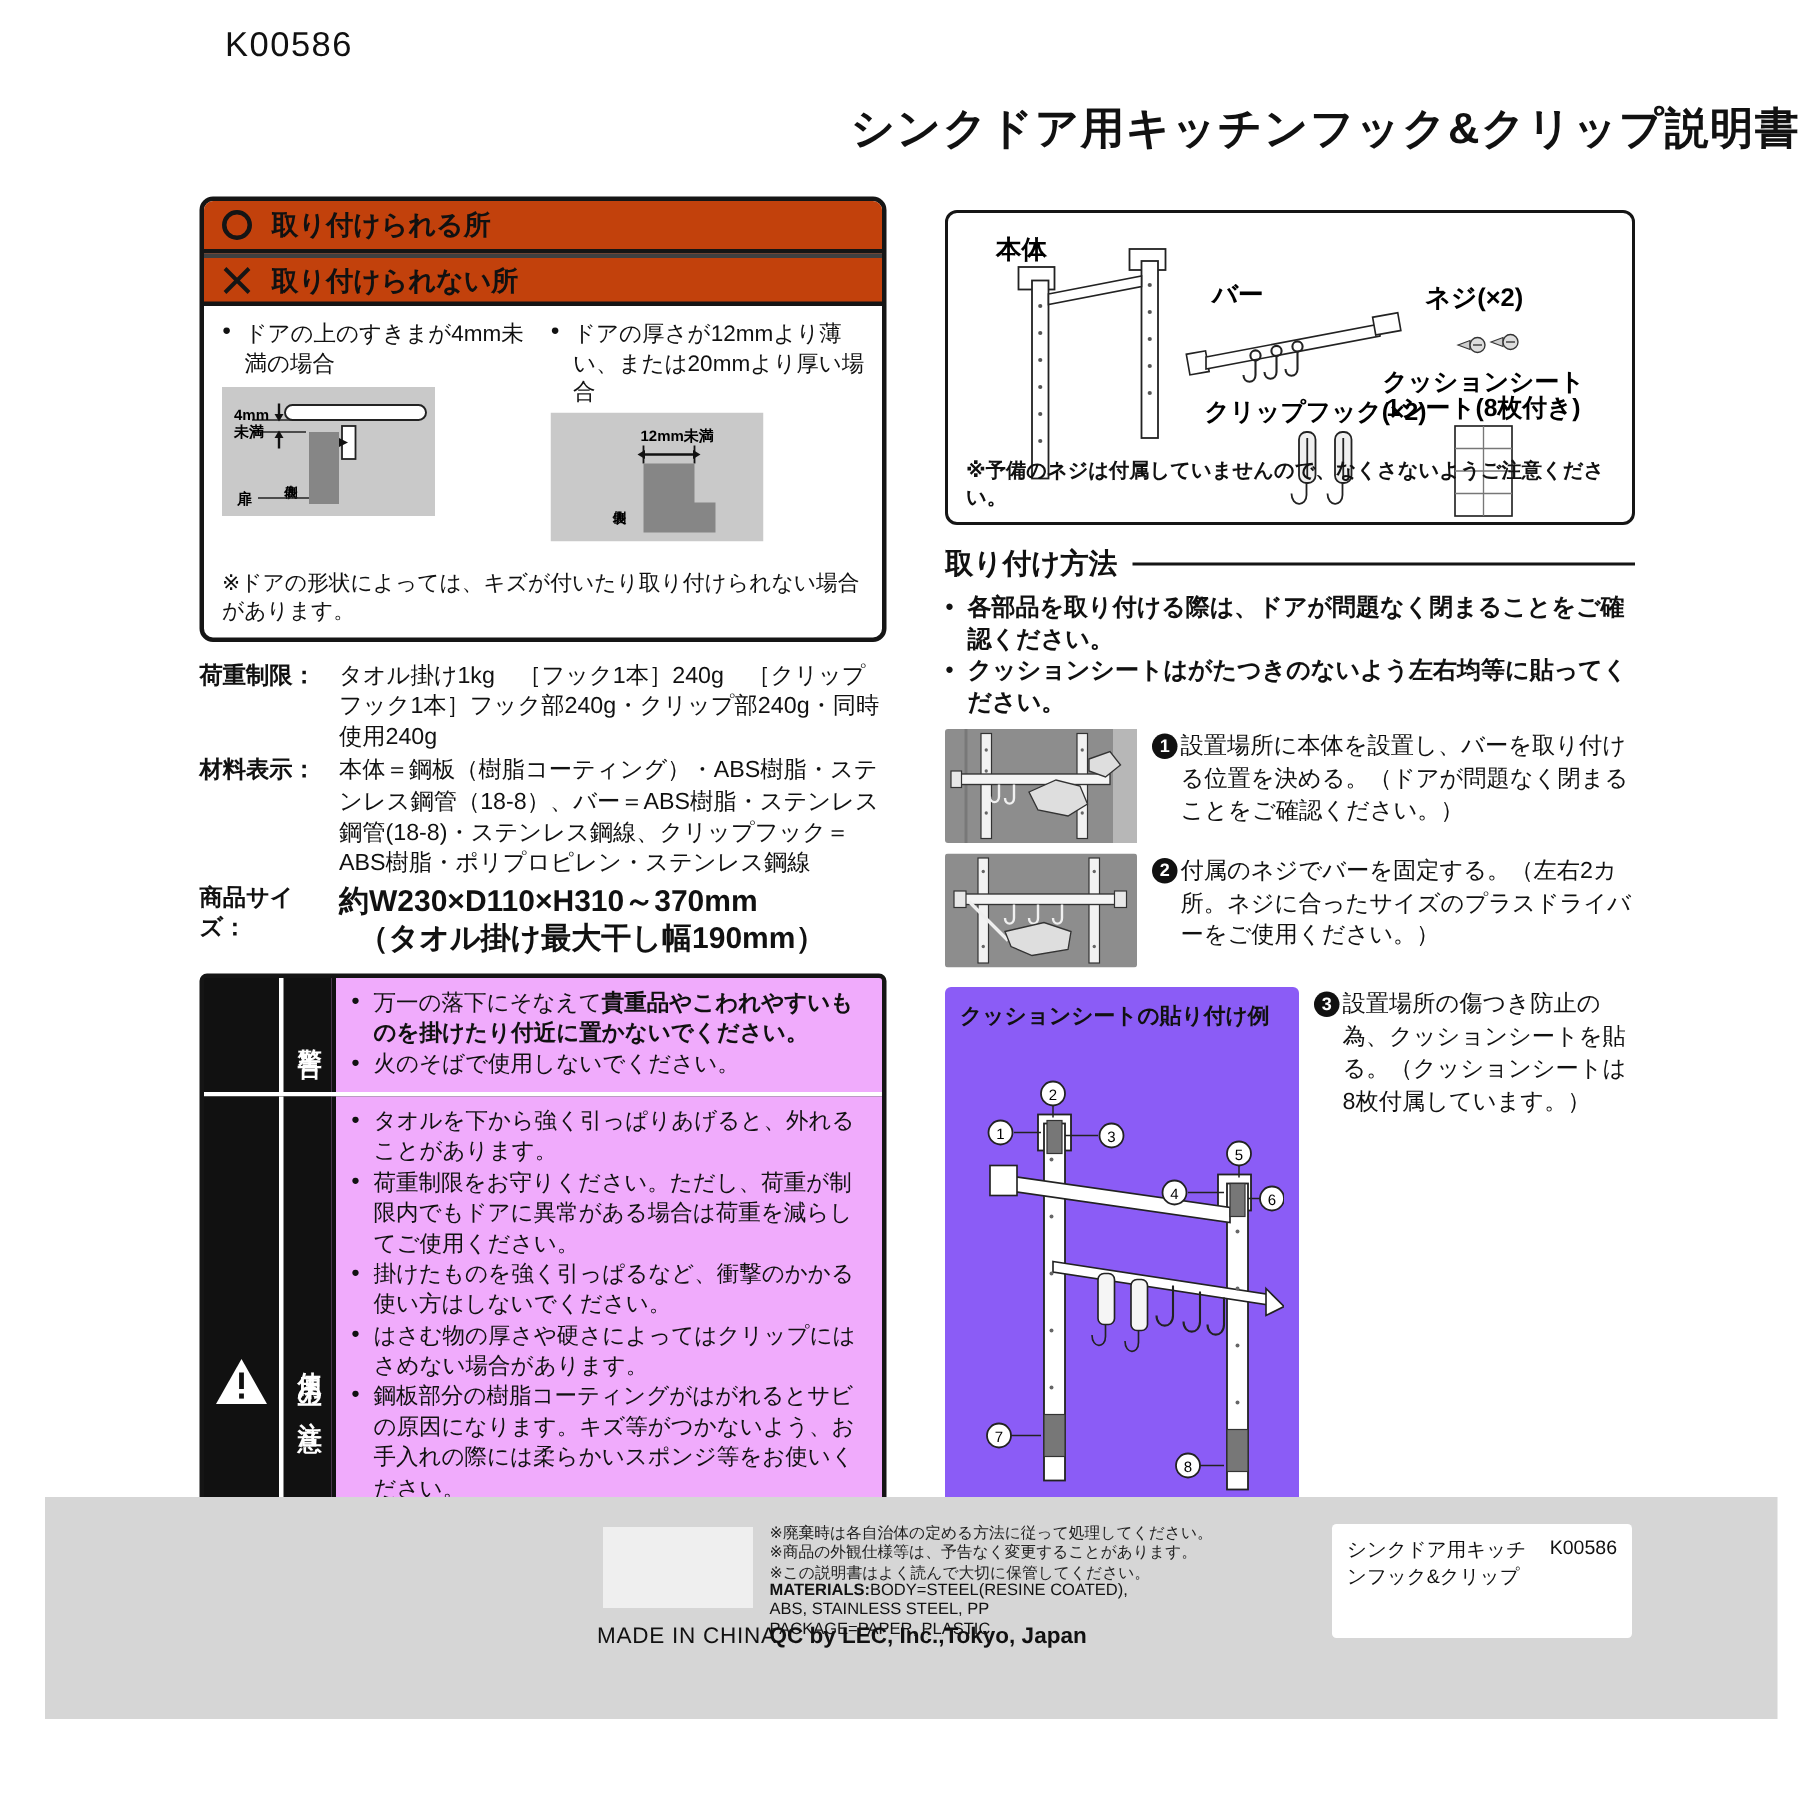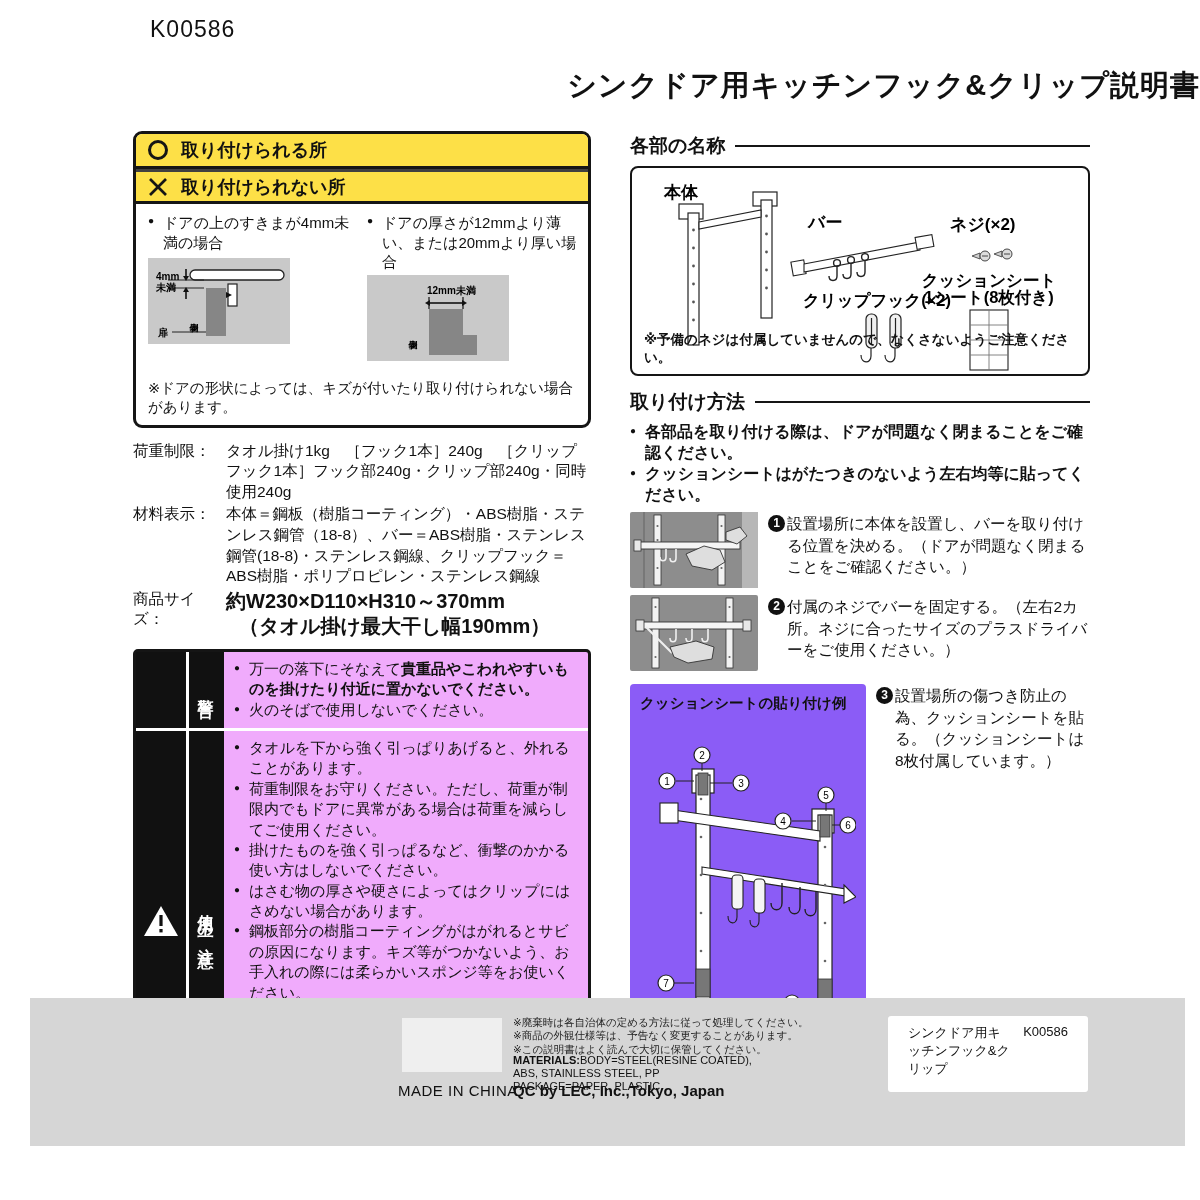--- a/index.html
+++ b/index.html
@@ -9,40 +9,40 @@
 
   .code { position:absolute; left:150px; top:16px; font-size:23px; letter-spacing:1px; }
   .title { position:absolute; left:0; top:66px; width:1200px; text-align:right;
     font-size:29px; font-weight:bold; letter-spacing:1px; }
 
   
   .left-col { position:absolute; left:133px; top:131px; width:458px; }
 
   .attach-box { border:3px solid #151515; border-radius:9px; overflow:hidden; background:#fff; }
   .box-header { display:flex; align-items:center; gap:13px; height:35px; padding:0 12px;
-    background:#fde047; font-size:18px; font-weight:bold; }
+    background:#c2410c; font-size:18px; font-weight:bold; }
   .box-header.bordered { border-top:3px solid #404040; border-bottom:3px solid #151515; }
   .box-header.first { border-bottom:3px solid #151515; }
   .circle-icon { width:20px; height:20px; border:3px solid #151515; border-radius:50%; background:transparent; }
   .x-icon { width:20px; height:20px; }
 
   .ok-row { padding:7px 10px 8px 12px; font-size:15.5px; }
   .bullet { position:relative; padding-left:15px; }
   .bullet::before { content:"●"; position:absolute; left:0; top:1px; font-size:0.68em; }
 
   .ng-content { padding:9px 10px 8px 12px; }
   .ng-cols { display:flex; gap:8px;justify-content:flex-end; }
   .ng-col { width:221px; font-size:15px; line-height:1.3; }
   .ng-col .bullet { min-height:42px; }
   .diag { display:block; margin-top:3px; }
   .attach-note { font-size:14.5px; margin-top:18px; }
 
   .specs { margin-top:13px; }
   .spec-row { display:flex; font-size:15.5px; line-height:1.33; margin-bottom:2px; }
-  .spec-label { width:93px; font-weight:normal; flex-shrink:0; }
+  .spec-label { width:93px; font-weight:bold; flex-shrink:0; }
   .spec-text { flex:1; }
   .size-val { font-size:20px; font-weight:bold; line-height:1.25; }
   .size-val2 { padding-left:13px; }
 
   .warn { margin-top:10px; border:3px solid #151515; border-radius:5px; overflow:hidden; background:#111; }
   .warn-row { display:flex; align-items:stretch; }
   .warn-row + .warn-row { border-top:3px solid #fff; }
   .w-icon { width:50px; background:#111; display:flex; align-items:center; justify-content:center; }
   .w-label { width:35px; background:#111; border-left:3px solid #fff; color:#fff;
     writing-mode:vertical-rl; text-orientation:upright; font-weight:bold; font-size:16px;
@@ -82,21 +82,21 @@
 
   
   .footer { position:absolute; left:30px; top:998px; width:1155px; height:148px; background:#d6d6d6; }
   .barcode { position:absolute; left:372px; top:20px; width:100px; height:54px; background:#efefef; }
   .madein { position:absolute; left:368px; top:84px; font-size:15px; letter-spacing:0.5px; }
   .fnotes { position:absolute; left:483px; top:18px; font-size:10.5px; line-height:1.28; color:#222; }
   .fmat { position:absolute; left:483px; top:56px; font-size:11px; line-height:1.18; }
   .fmat b { font-size:11px; }
   .fqc { position:absolute; left:483px; top:84px; font-size:15px; font-weight:bold; }
   .product-box { position:absolute; left:858px; top:18px; width:200px; height:76px; background:#fff;
-    border-radius:3px; padding:8px 20px; display:flex; gap:12px; font-size:13px; }
+    border-radius:3px; padding:8px 10px; display:flex; gap:12px; font-size:13px; }
 
   svg text { font-family:"Liberation Sans","DejaVu Sans",sans-serif; }
 </style>
 </head>
 <body>
 
 <div id="page">
 
   <div class="code">K00586</div>
   <div class="title">シンクドア用キッチンフック&amp;クリップ説明書</div>
@@ -205,24 +205,20 @@
             <li>ドア表面に油汚れ等が残っている場合や長時間の取り付けでドア塗装面がはがれるおそれがあります。</li>
             <li>本品を設置した際は、ドアの開閉は静かに行ってください。</li>
           </ul>
         </div>
       </div>
     </div>
   </div>
 
   <div class="right-col">
 
-    <div class="sec-head">
-      <span class="t">各部の名称</span>
-      <span class="rule"></span>
-    </div>
 
     <div class="parts-box">
       <svg width="453" height="205" viewBox="0 0 453 205">
 
         <text x="32" y="30" font-size="17" font-weight="bold">本体</text>
         <rect x="47" y="36" width="24" height="15" fill="#fff" stroke="#222" stroke-width="1.2"></rect>
         <rect x="56" y="45" width="11" height="132" fill="#fff" stroke="#222" stroke-width="1.2"></rect>
         <circle cx="61.5" cy="62" r="1.4" fill="#555"></circle>
           <circle cx="61.5" cy="80" r="1.4" fill="#555"></circle>
         <circle cx="61.5" cy="98" r="1.4" fill="#555"></circle>

